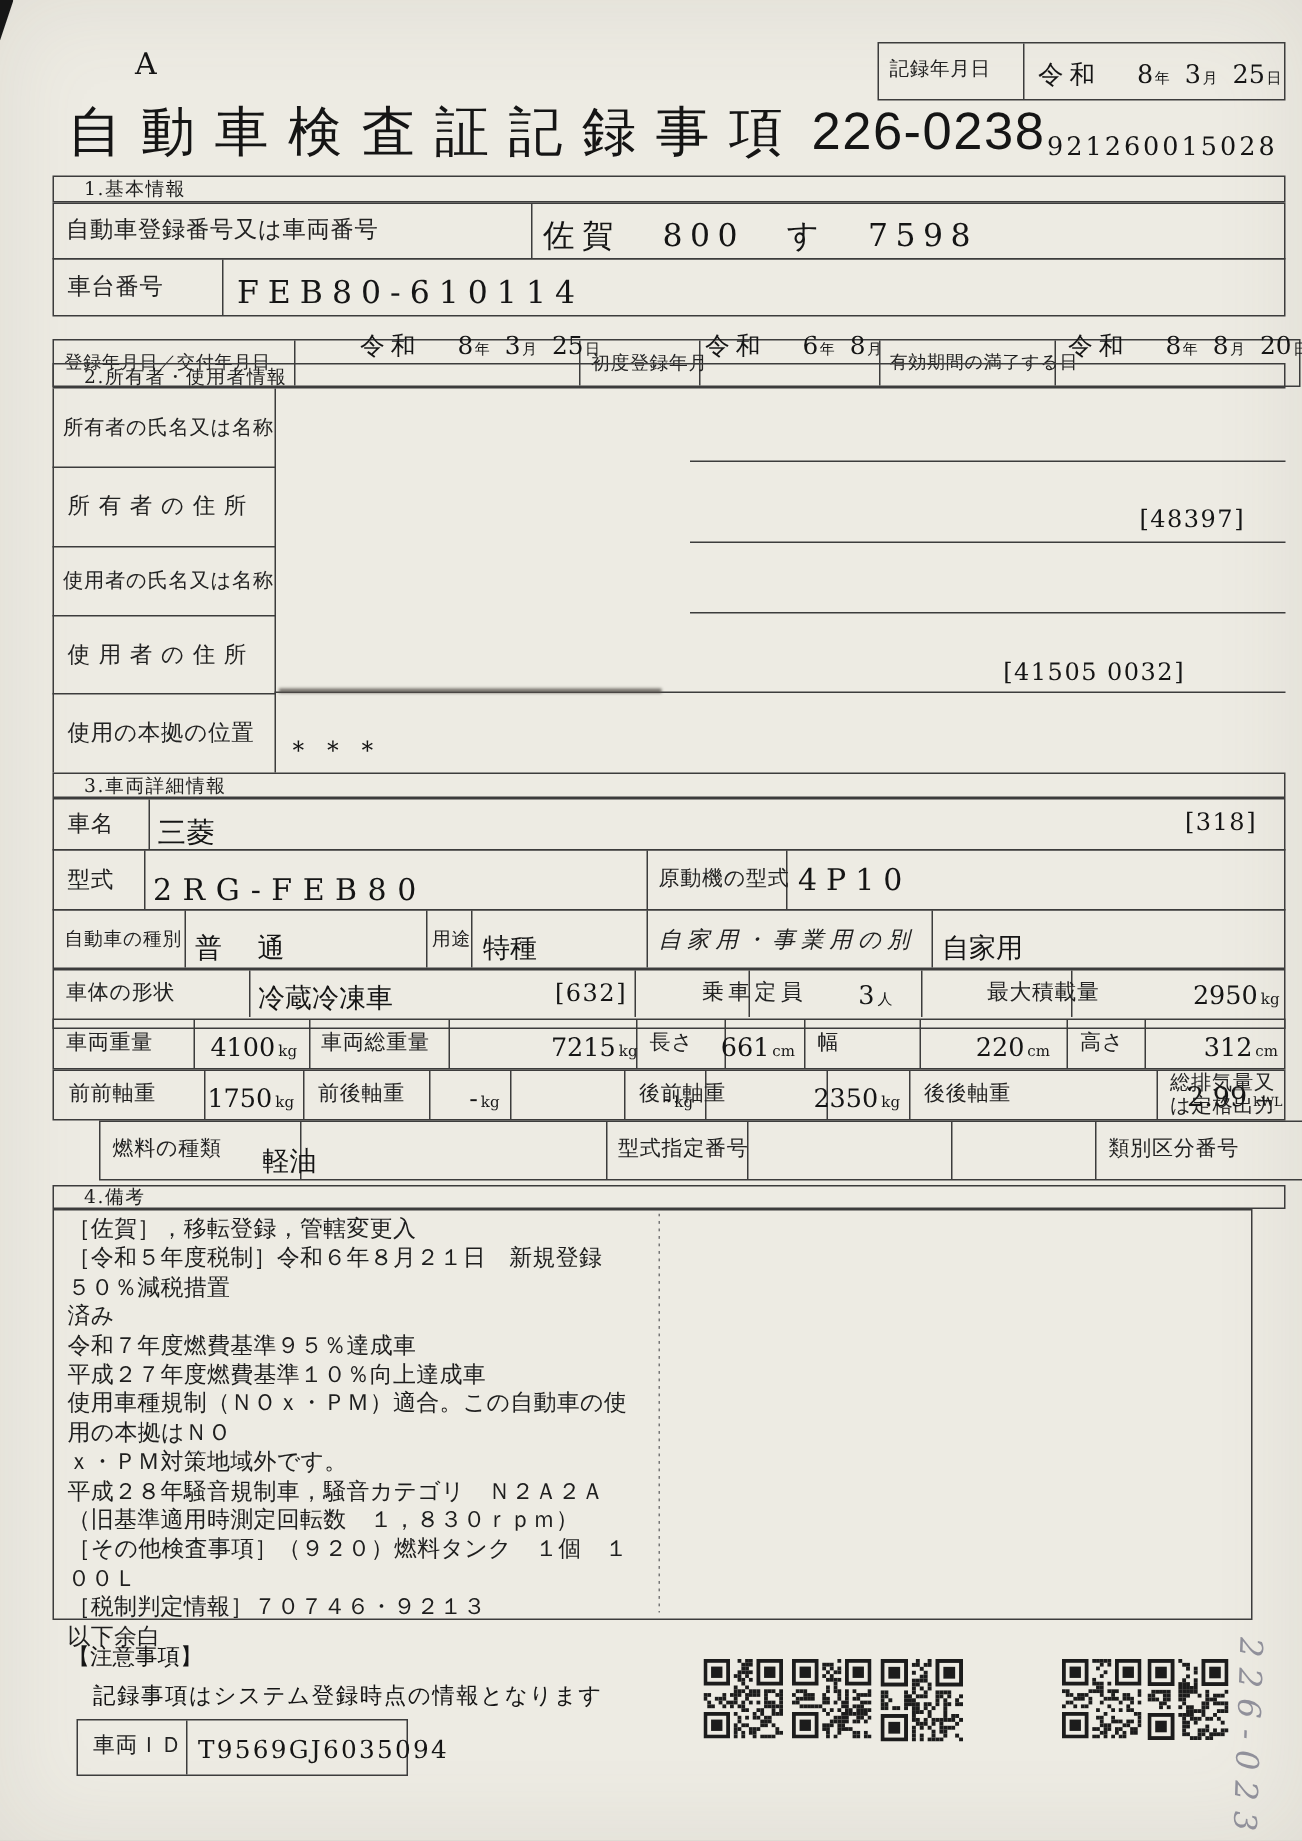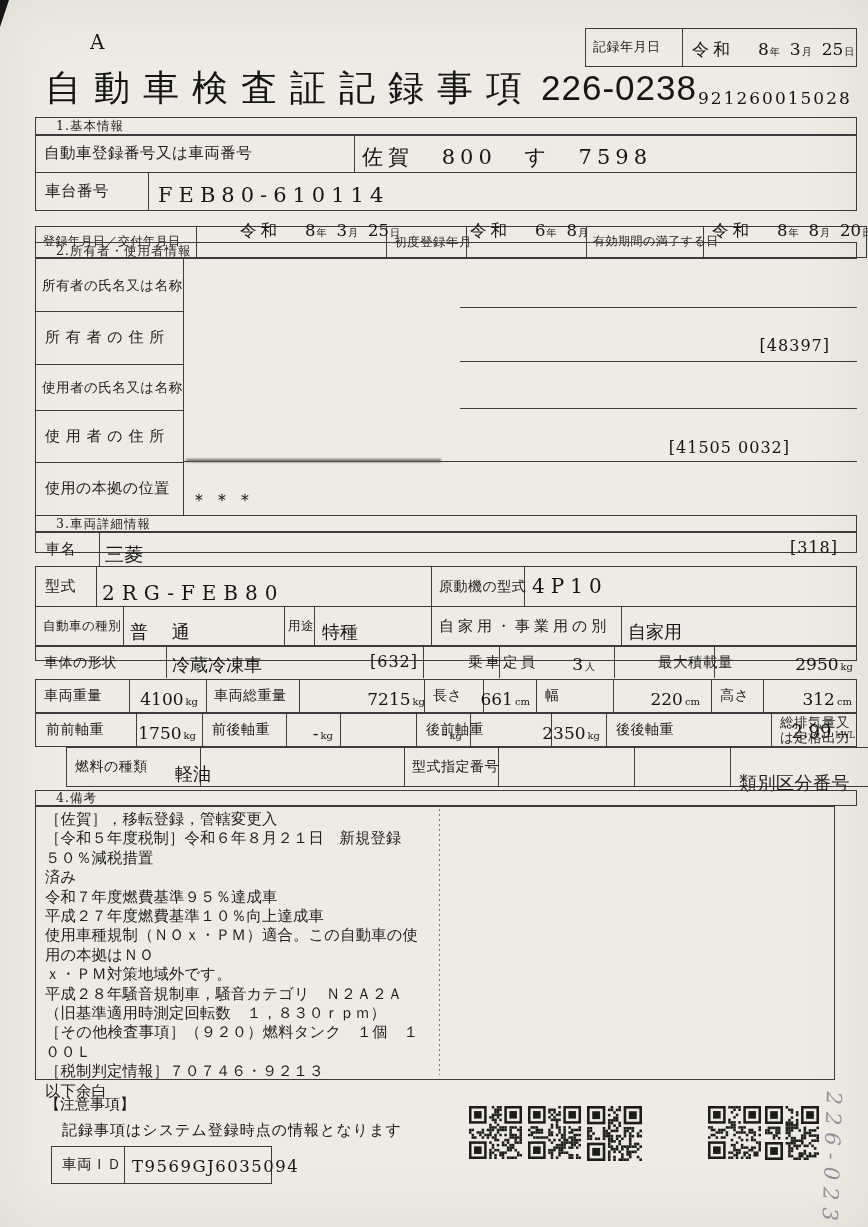--- a/index.html
+++ b/index.html
@@ -134,21 +134,21 @@
   <div class="val" style="left:200px;top:375px;font-size:17px;"></div>
   <div class="hl" style="left:460px;top:408px;width:397px;"></div>
   <div class="val" style="left:200px;top:420px;font-size:17px;"></div>
   <div class="rval" style="right:78px;top:438px;font-size:16px;letter-spacing:1px;">[41505 0032]</div>
   <div class="hl" style="left:183px;top:461px;width:674px;"></div>
   <div class="smudge" style="left:186px;top:459px;width:255px;"></div>
   <div class="val" style="left:190px;top:488px;font-size:18px;letter-spacing:5px;">＊＊＊</div>
 
   <div class="box barlab" style="left:35px;top:515px;width:822px;height:17px;">3.車両詳細情報</div>
 
-  <div class="box" style="left:35px;top:532px;width:822px;height:21px;">
+  <div class="box" style="left:35px;top:532px;width:822px;height:35px;">
     <div class="vl" style="left:63px;top:0;height:33px;"></div>
     <div class="lab" style="left:9px;top:0;height:33px;font-size:15px;">車名</div>
   </div>
   <div class="val" style="left:105px;top:542px;font-size:19px;">三菱</div>
   <div class="rval" style="right:30px;top:538px;font-size:16px;letter-spacing:1px;">[318]</div>
 
   <div class="box" style="left:35px;top:566px;width:822px;height:41px;">
     <div class="vl" style="left:60px;top:0;height:39px;"></div>
     <div class="vl" style="left:395px;top:0;height:39px;"></div>
     <div class="vl" style="left:488px;top:0;height:39px;"></div>
@@ -159,27 +159,27 @@
   <div class="val" style="left:532px;top:574px;font-size:20px;letter-spacing:6px;">4P10</div>
 
   <div class="box" style="left:35px;top:606px;width:822px;height:40px;">
     <div class="vl" style="left:87px;top:0;height:38px;"></div>
     <div class="vl" style="left:248px;top:0;height:38px;"></div>
     <div class="vl" style="left:278px;top:0;height:38px;"></div>
     <div class="vl" style="left:395px;top:0;height:38px;"></div>
     <div class="vl" style="left:585px;top:0;height:38px;"></div>
     <div class="lab" style="left:7px;top:0;height:38px;font-size:12.5px;">自動車の種別</div>
     <div class="lab" style="left:252px;top:2px;height:34px;font-size:12.5px;">用途</div>
-    <div class="lab" style="left:403px;top:0;height:38px;font-size:15px;letter-spacing:4px;">自家用・事業用の別</div>
+    <div class="lab" style="left:403px;top:0;height:38px;font-size:15px;letter-spacing:4px;font-style:italic;">自家用・事業用の別</div>
   </div>
   <div class="val" style="left:130px;top:620px;font-size:18px;word-spacing:18px;">普 通</div>
   <div class="val" style="left:322px;top:620px;font-size:18px;">特種</div>
   <div class="val" style="left:628px;top:620px;font-size:18px;">自家用</div>
 
-  <div class="box" style="left:35px;top:646px;width:822px;height:15px;">
+  <div class="box" style="left:35px;top:646px;width:822px;height:40px;">
     <div class="vl" style="left:130px;top:0;height:31px;"></div>
     <div class="vl" style="left:387px;top:0;height:31px;"></div>
     <div class="vl" style="left:463px;top:0;height:31px;"></div>
     <div class="vl" style="left:578px;top:0;height:31px;"></div>
     <div class="vl" style="left:678px;top:0;height:31px;"></div>
     <div class="lab" style="left:8px;top:0;height:31px;font-size:14px;">車体の形状</div>
     <div class="lab" style="left:432px;top:0;height:31px;font-size:14.5px;letter-spacing:3px;">乗車定員</div>
     <div class="lab" style="left:622px;top:0;height:31px;font-size:14.5px;">最大積載量</div>
   </div>
   <div class="val" style="left:172px;top:653px;font-size:18px;">冷蔵冷凍車</div>
@@ -271,21 +271,21 @@
   </div>
 
   <div class="box" style="left:35px;top:747px;width:822px;height:40px;margin-left:31px;">
     <div class="vl" style="left:133px;top:0;height:38px;"></div>
     <div class="vl" style="left:337px;top:0;height:38px;"></div>
     <div class="vl" style="left:431px;top:0;height:38px;"></div>
     <div class="vl" style="left:567px;top:0;height:38px;"></div>
     <div class="vl" style="left:663px;top:0;height:38px;"></div>
     <div class="lab" style="left:8px;top:0;height:38px;font-size:14px;">燃料の種類</div>
     <div class="lab" style="left:345px;top:0;height:38px;font-size:14px;">型式指定番号</div>
-    <div class="lab" style="left:672px;top:16px;height:38px;font-size:18px;">類別区分番号</div>
+    <div class="lab" style="left:672px;top:0;height:38px;font-size:14px;">類別区分番号</div>
   </div>
   <div class="val" style="left:175px;top:762px;font-size:18px;">軽油</div>
   <div class="val" style="left:475px;top:762px;font-size:18px;"></div>
   <div class="val" style="left:705px;top:762px;font-size:18px;"></div>
 
   <div class="box barlab" style="left:35px;top:790px;width:822px;height:16px;">4.備考</div>
   <div class="box" style="left:35px;top:806px;width:800px;height:274px;">
     <div class="vl-dot" style="left:403px;top:2px;height:266px;"></div>
   </div>
   <div class="remarks abs" style="left:45px;top:810px;width:385px;font-size:15.3px;letter-spacing:.2px;">

